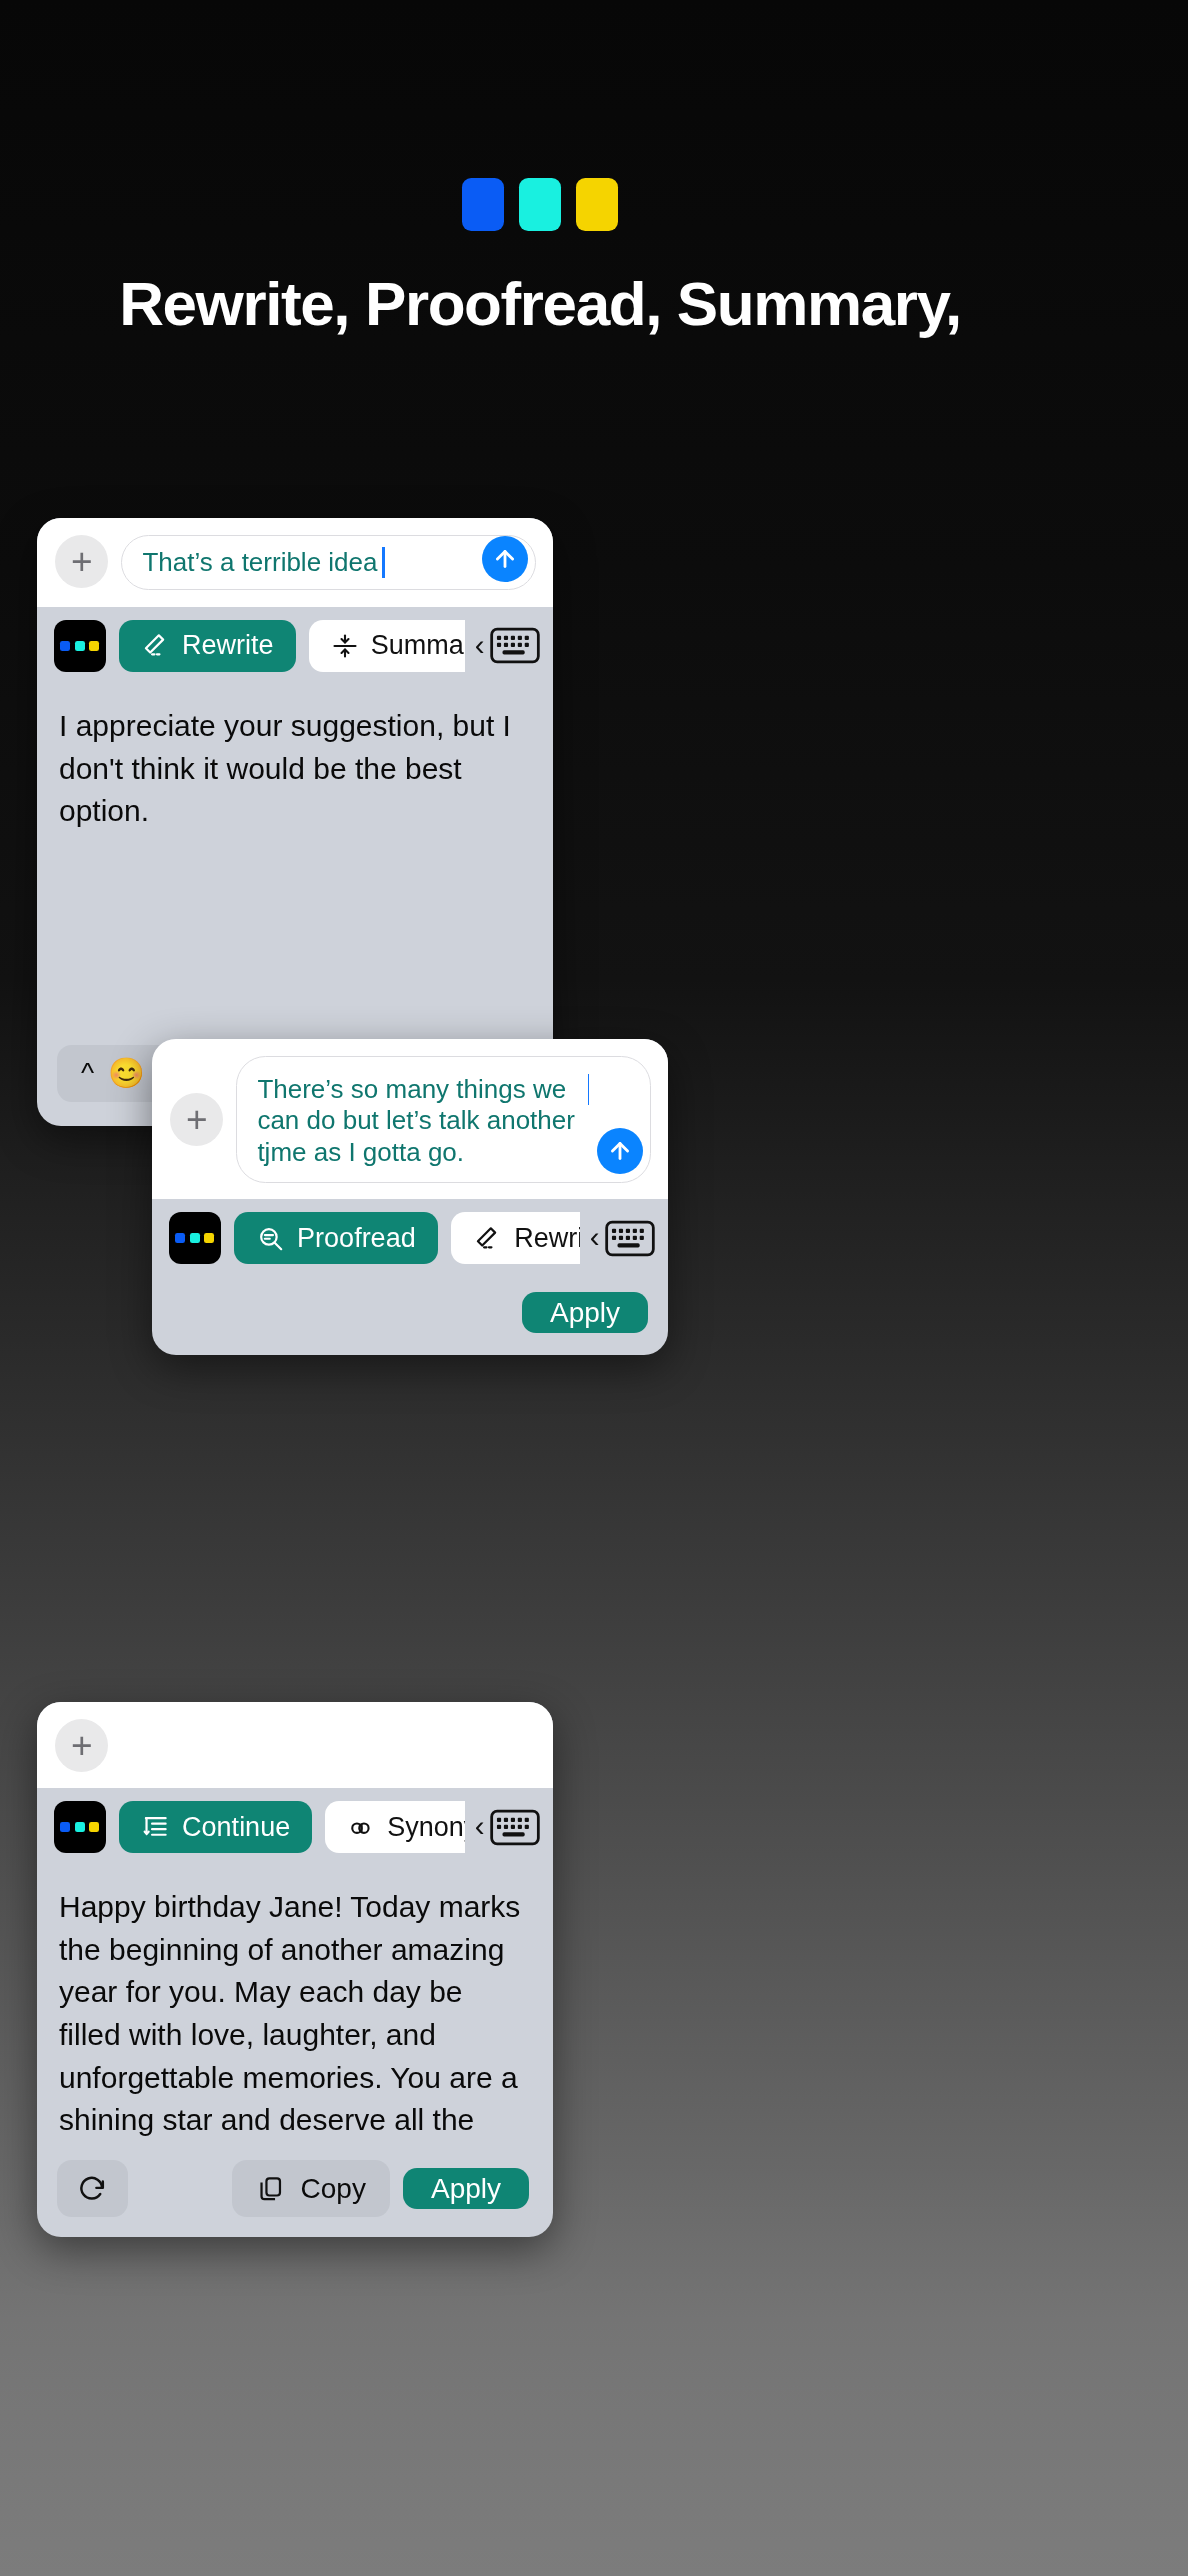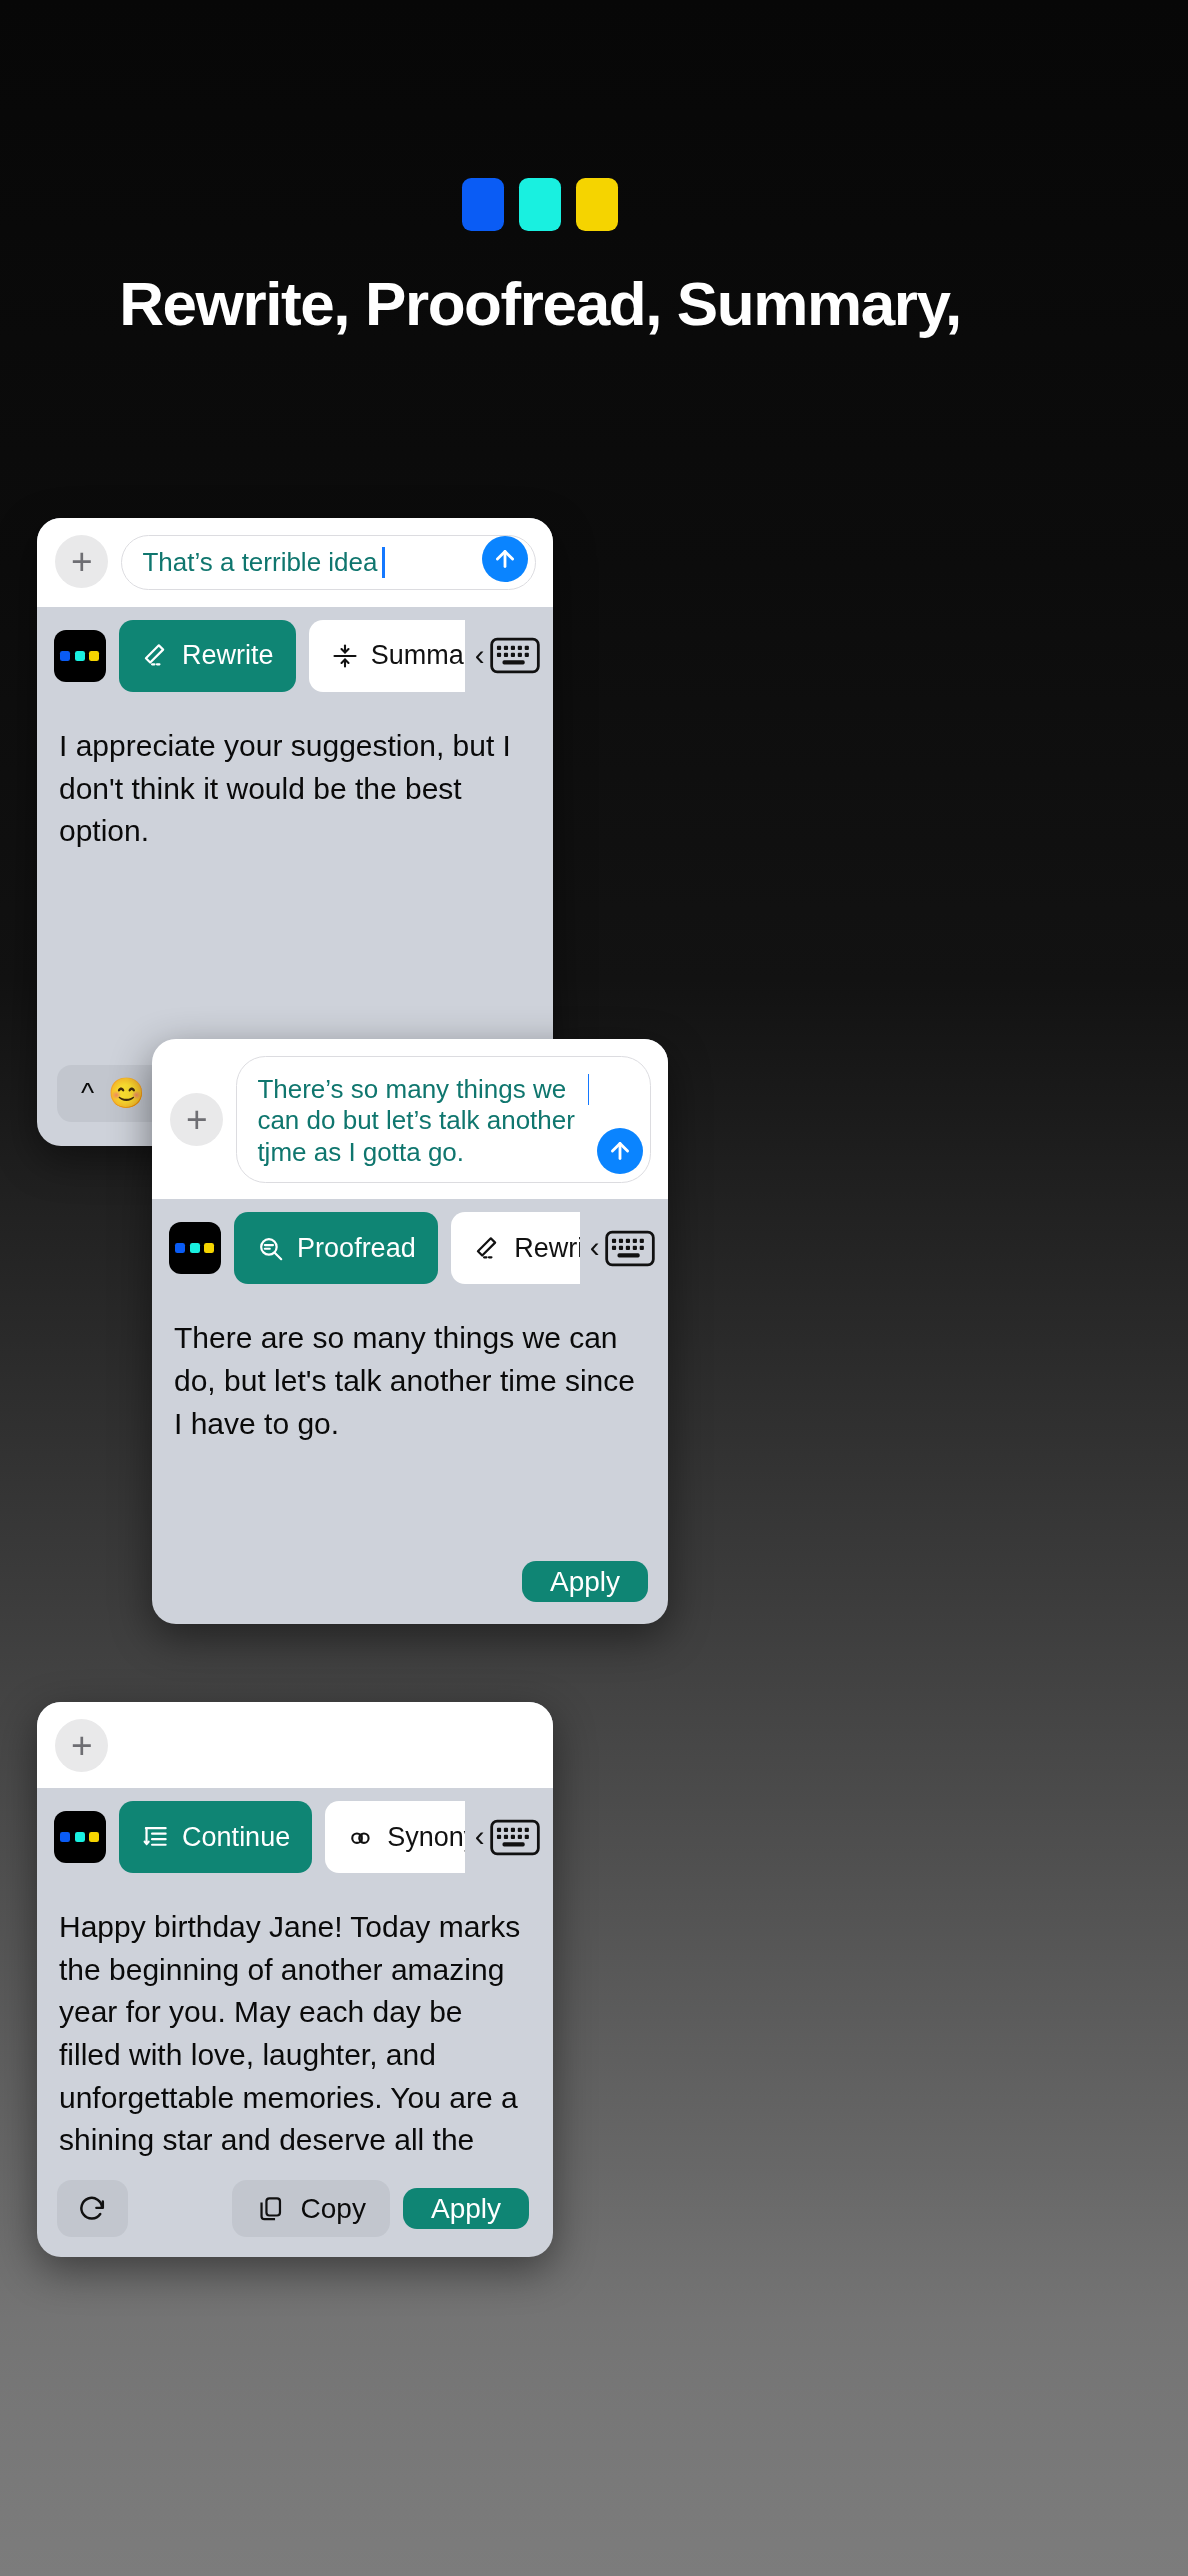--- a/index.html
+++ b/index.html
@@ -87,21 +87,21 @@
     overflow:hidden;
   }
   .app-badge{
     flex:0 0 auto;
     width:52px;height:52px;border-radius:12px;
     background:#000; display:flex;align-items:center;justify-content:center;gap:4.6px;
   }
   .app-badge i{ width:10px;height:10px;border-radius:2.3px; display:block; }
   .chip{
     flex:0 0 auto;
-    height:72px; border-radius:14px;
+    height:52px; border-radius:14px;
     display:flex;align-items:center;gap:12px;
     padding:0 22px;
     background:#ffffff; color:#111;
     font-size:27px; white-space:nowrap;
   }
   .chip.active{ background:#0f8574; color:#fff; }
   .chip svg{ flex:0 0 auto; }
   .kb-toggle{
     position:absolute; right:0; top:0; bottom:0;
     display:flex;align-items:center;gap:5.5px;
@@ -304,21 +304,20 @@
             <rect x="10" y="11" width="3" height="3" rx="0.7"></rect>
             <rect x="15" y="11" width="3" height="3" rx="0.7"></rect>
             <rect x="20" y="11" width="3" height="3" rx="0.7"></rect>
             <rect x="25" y="11" width="3" height="3" rx="0.7"></rect>
           <rect x="9" y="16.5" width="16" height="3" rx="1.2"></rect>
         </g>
       </svg>
     </div>
   </div>
 
-  <div class="card-body" style="min-height:249px;">There are so many things we can do, but let's talk another time since I have to go.</div>
 
   <div class="bottom-bar" style="padding-bottom:22px;">
     <span class="spacer"></span>
     <div class="pill-green">Apply</div>
   </div>
 </div>
 
 <div class="c3wrap">
 
   <div class="input-bar">

